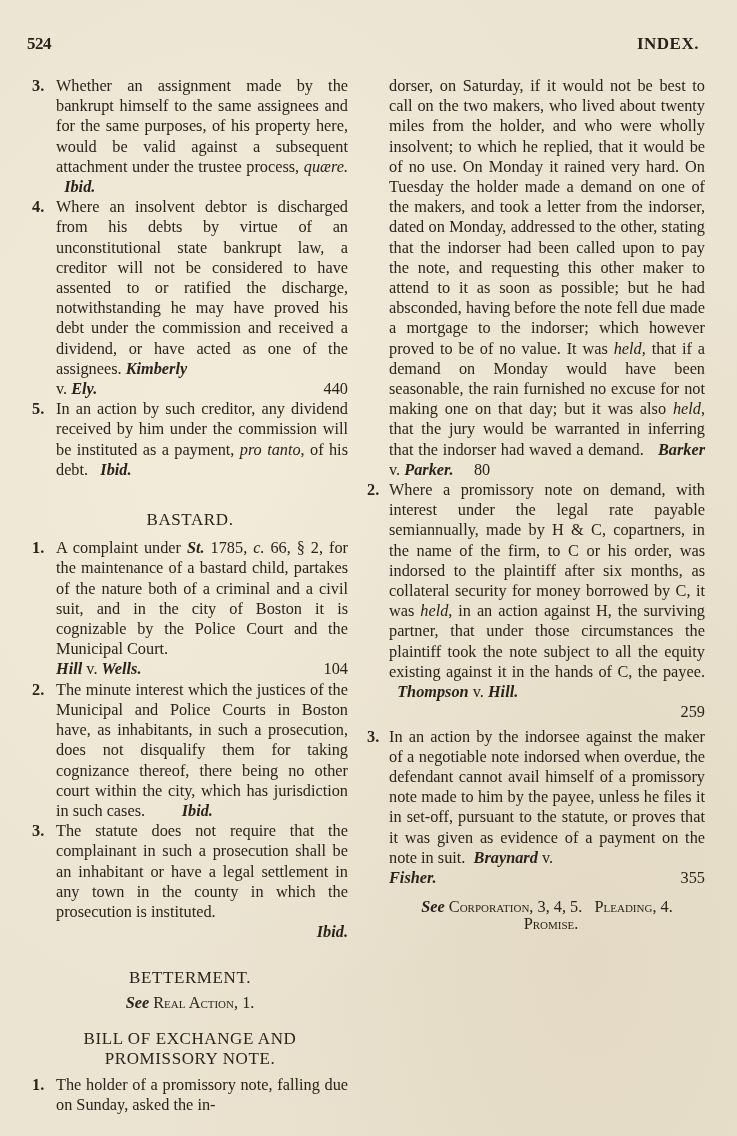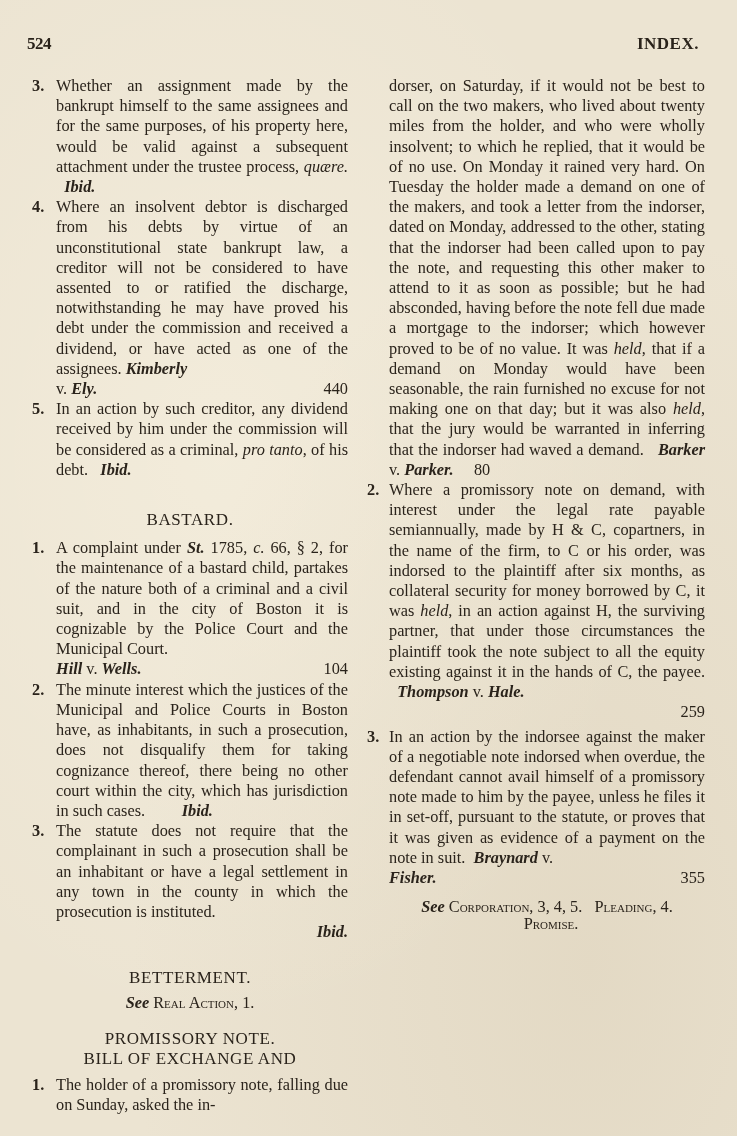--- a/index.html
+++ b/index.html
@@ -48,21 +48,21 @@
     <span class="num">4.</span>
     <span>Where an insolvent debtor is discharged from his debts by virtue of an unconstitutional state bankrupt law, a creditor will not be considered to have assented to or ratified the discharge, notwithstanding he may have proved his debt under the commission and received a dividend, or have acted as one of the assignees.</span>
     <span class="case">Kimberly</span>
     <div class="cite-line">
       <span><span>v.</span> <span class="case">Ely.</span></span>
       <span>440</span>
     </div>
   </div>
   <div class="entry">
     <span class="num">5.</span>
-    <span>In an action by such creditor, any dividend received by him under the commission will be considered as a criminal,</span>
+    <span>In an action by such creditor, any dividend received by him under the commission will be instituted as a payment,</span>
     <span class="it">pro tanto</span><span>, of his debt.</span>
     &nbsp;&nbsp;<span class="case">Ibid.</span>
   </div>
 
   <div class="heading" style="margin-top:30px; margin-bottom:8px;">BASTARD.</div>
   <div class="entry">
     <span class="num">1.</span>
     <span>A complaint under</span>
     <span class="case">St.</span>
     <span>1785,</span>
@@ -84,22 +84,22 @@
     <div class="right"><span class="case">Ibid.</span></div>
   </div>
 
   <div class="heading" style="margin-top:26px;">BETTERMENT.</div>
   <div class="xref" style="margin-top:4px;">
     <span class="case">See</span>
     <span class="sc">Real Action</span><span>, 1.</span>
   </div>
 
   <div class="heading" style="margin-top:16px; line-height:20px;">
+    <div>BILL OF EXCHANGE AND</div>
     <div>PROMISSORY NOTE.</div>
-    <div>BILL OF EXCHANGE AND</div>
   </div>
   <div class="entry" style="margin-top:6px;">
     <span class="num">1.</span>
     <span>The holder of a promissory note, falling due on Sunday, asked the in-</span>
   </div>
 </div>
 
 <div class="column col-right">
   <div class="entry cont">
     <span>dorser, on Saturday, if it would not be best to call on the two makers, who lived about twenty miles from the holder, and who were wholly insolvent; to which he replied, that it would be of no use. On Monday it rained very hard. On Tuesday the holder made a demand on one of the makers, and took a letter from the indorser, dated on Monday, addressed to the other, stating that the indorser had been called upon to pay the note, and requesting this other maker to attend to it as soon as possible; but he had absconded, having before the note fell due made a mortgage to the indorser; which however proved to be of no value. It was</span>
@@ -109,21 +109,21 @@
     <span>v.</span>
     <span class="case">Parker.</span>
     &nbsp;&nbsp;&nbsp;&nbsp;<span>80</span>
   </div>
   <div class="entry" style="margin-left:-22px; padding-left:22px;">
     <span class="num">2.</span>
     <span>Where a promissory note on demand, with interest under the legal rate payable semiannually, made by H &amp; C, copartners, in the name of the firm, to C or his order, was indorsed to the plaintiff after six months, as collateral security for money borrowed by C, it was</span>
     <span class="it">held</span><span>, in an action against H, the surviving partner, that under those circumstances the plaintiff took the note subject to all the equity existing against it in the hands of C, the payee.</span>
     &nbsp;&nbsp;<span class="case">Thompson</span>
     <span>v.</span>
-    <span class="case">Hale.</span>
+    <span class="case">Hill.</span>
     <div class="right"><span>259</span></div>
   </div>
   <div class="entry" style="margin-left:-22px; padding-left:22px; margin-top:4px;">
     <span class="num">3.</span>
     <span>In an action by the indorsee against the maker of a negotiable note indorsed when overdue, the defendant cannot avail himself of a promissory note made to him by the payee, unless he files it in set-off, pursuant to the statute, or proves that it was given as evidence of a payment on the note in suit.</span>
     &nbsp;<span class="case">Braynard</span>
     <span>v.</span>
     <div class="cite-line">
       <span class="case">Fisher.</span>
       <span>355</span>

